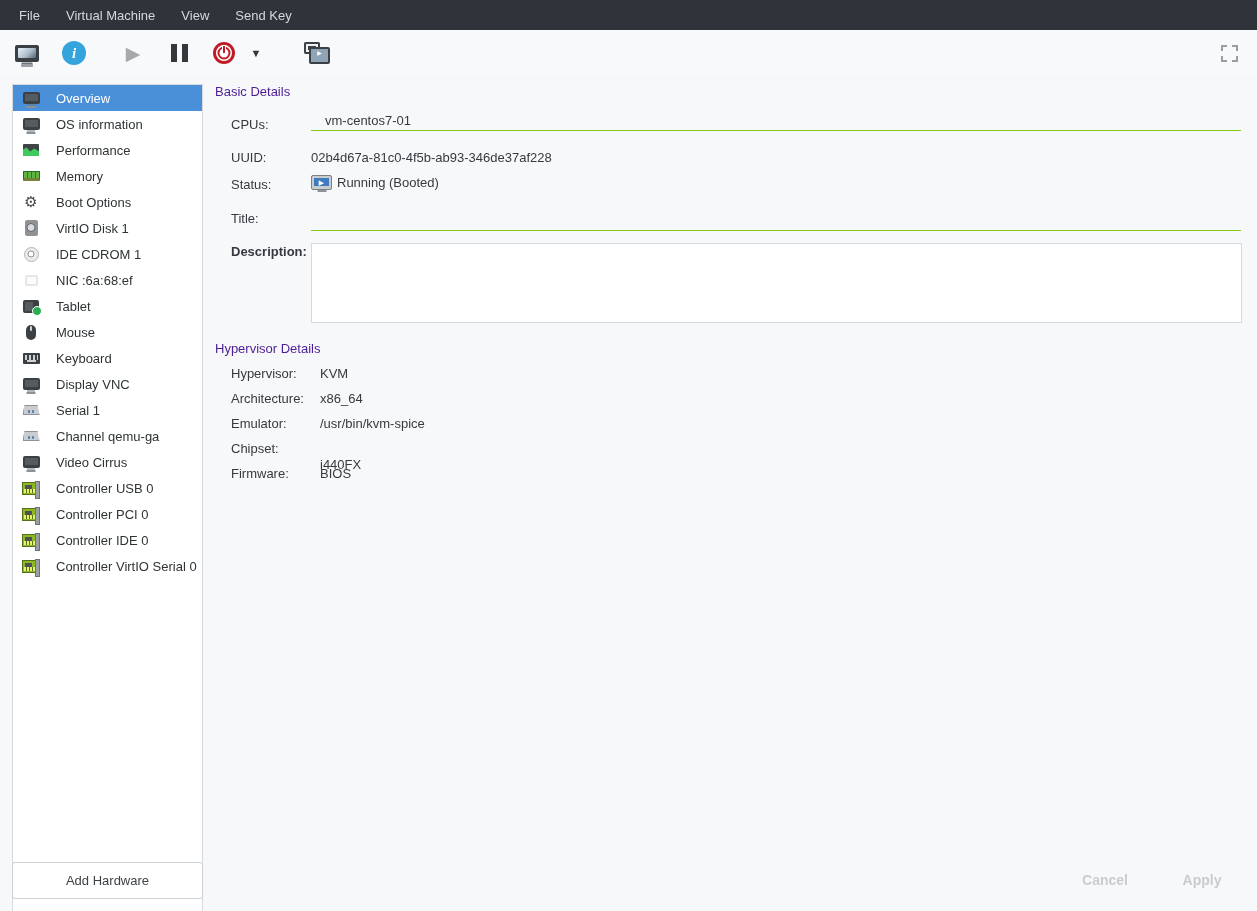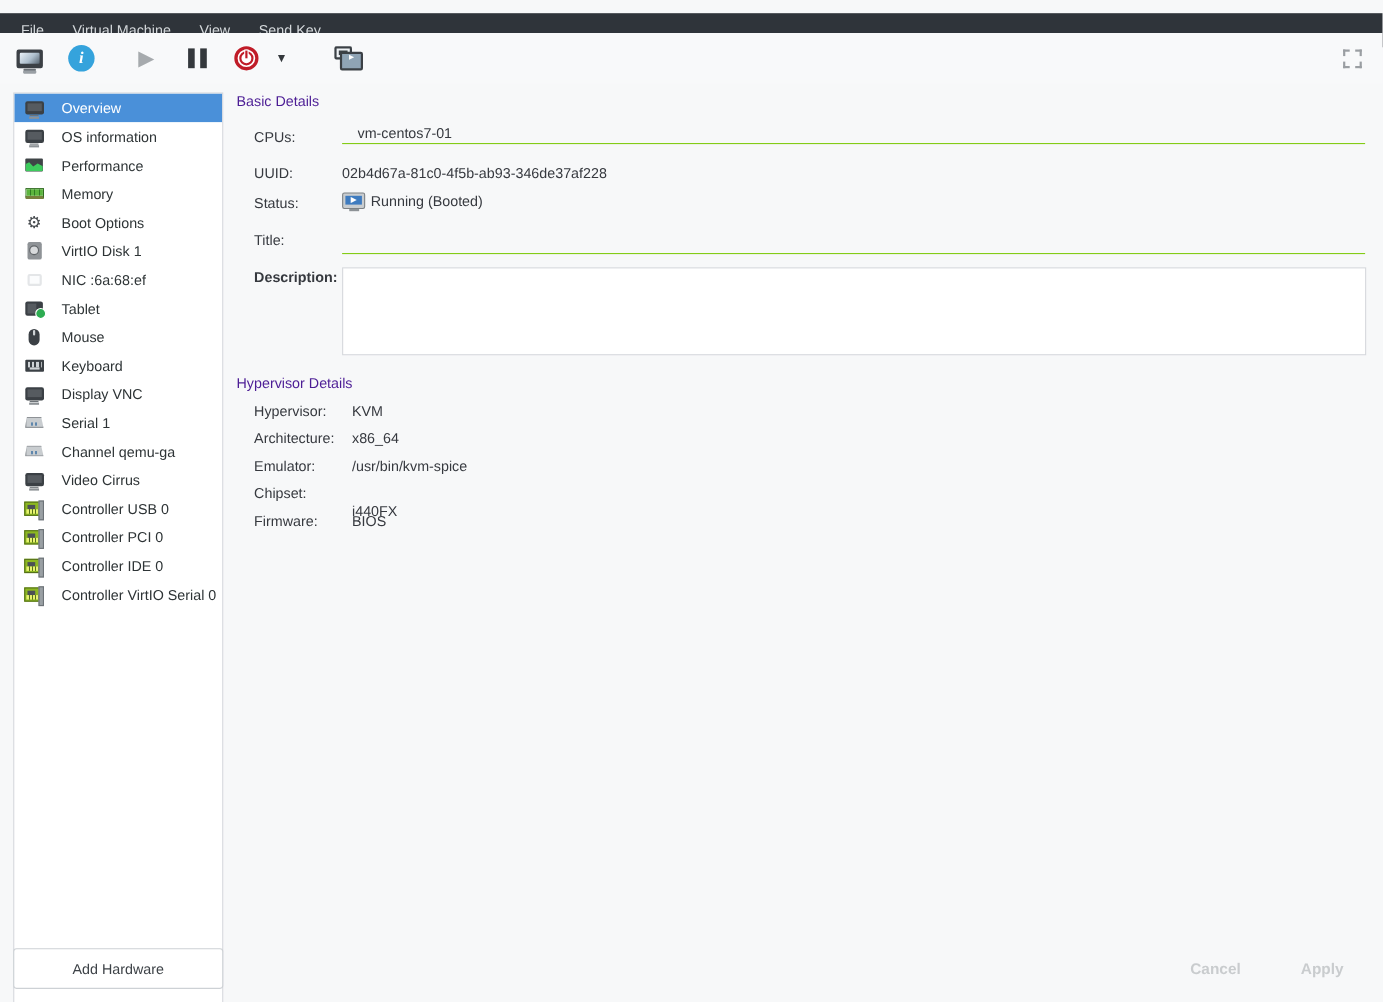--- a/index.html
+++ b/index.html
@@ -9,21 +9,21 @@
     font-size: 13px;
     color: #36393f;
     background: #f7f8f9;
     overflow: hidden;
   }
   #app { position: relative; width: 1257px; height: 911px; background:#f7f8f9; }
 
   
   .menubar {
     position:absolute; left:0; top:0; width:100%; height:31px;
-    background:#2f343a; display:flex; align-items:center; padding-left:6px;margin-top:12px;
+    background:#2f343a; display:flex; align-items:center; padding-left:6px;
   }
   .menubar .menu-item {
     color:#d4d8db; padding:0 13px; height:30px; line-height:30px; cursor:default;
   }
 
   
   .toolbar {
     position:absolute; left:0; top:30px; width:100%; height:46px;
     background:#f8f9fa;
   }
@@ -222,20 +222,26 @@
       <span>Boot Options</span>
     </div>
     <div class="srow">
       <span class="sic">
           <span class="i-disk"></span>
         </span>
       <span>VirtIO Disk 1</span>
     </div>
     <div class="srow">
       <span class="sic">
+          <span class="i-cd"></span>
+        </span>
+      <span>IDE CDROM 1</span>
+    </div>
+    <div class="srow">
+      <span class="sic">
           <span class="i-nic"></span>
         </span>
       <span>NIC :6a:68:ef</span>
     </div>
     <div class="srow">
       <span class="sic">
           <span class="i-tablet"></span>
         </span>
       <span>Tablet</span>
     </div>

